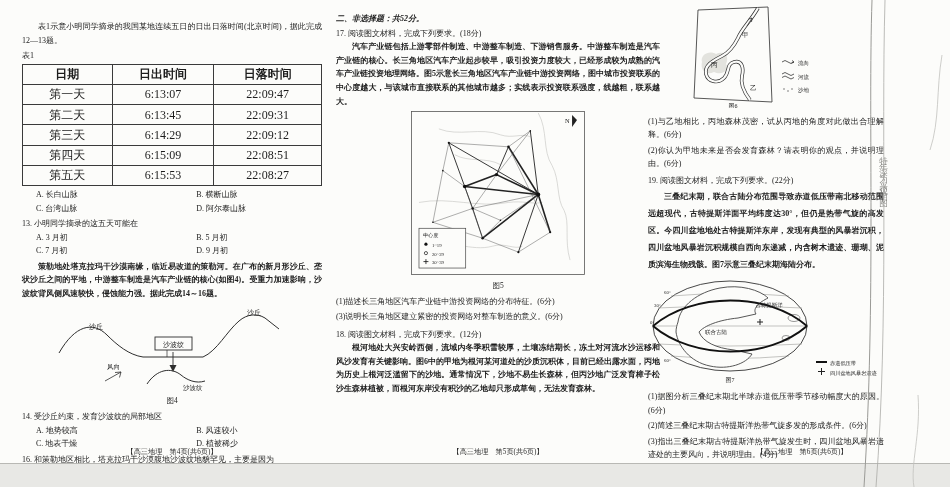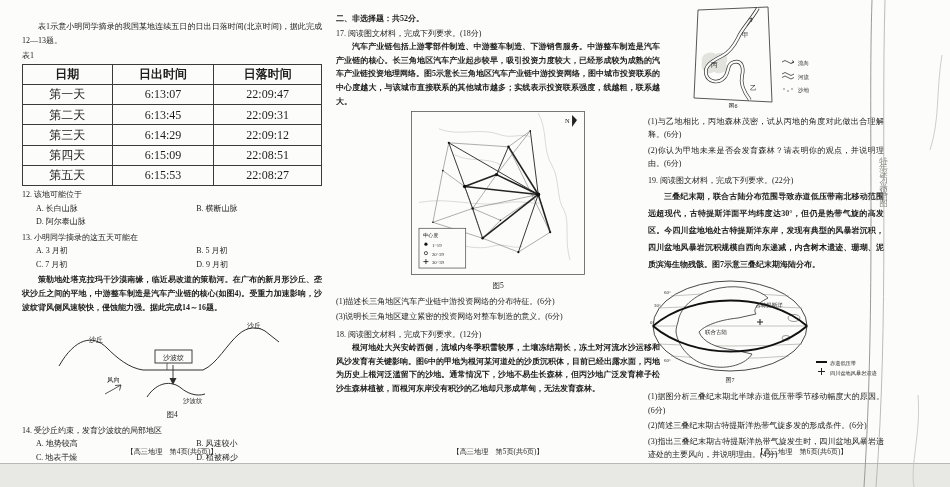--- a/index.html
+++ b/index.html
@@ -17,21 +17,21 @@
   .tbl-caption { text-align:left; font-weight:normal; margin:2px 0 1px 0; }
   table.data { width:100%; border-collapse:collapse; border:1.4px solid #2e2e2e; }
   table.data th, table.data td {
     border:0.8px solid #3a3a3a; text-align:center; font-size:12px;
     padding:1.5px 2px; font-weight:normal; line-height:1.35;
   }
   table.data th { font-weight:bold; }
   .q { margin-top:2px; }
   .stem { text-align:justify; }
   .opts { display:grid; grid-template-columns:56% 44%; padding-left:14px; }
-  .sec-head { font-weight:bold; }
+  .sec-head { font-weight:bold;font-style:italic; }
   .q-head { margin-top:1px; }
   .sub { margin-top:2px; text-align:justify; }
   .fig-wrap { text-align:center; }
   .fig-caption { text-align:center; font-size:7.5px; margin-top:0px; }
   .footer { position:absolute; top:447px; font-size:7.2px; color:#2a2a2a; }
   .footer-p4 { left:22px;  width:300px; text-align:center; }
   .footer-p5 { left:336px; width:324px; text-align:center; }
   .footer-p6 { left:684px; width:236px; text-align:center; }
   .wide-lines { line-height:2.15; }
   .spine {
@@ -79,24 +79,24 @@
       </tr>
       <tr>
         <td>第五天</td>
         <td>6:15:53</td>
         <td>22:08:27</td>
       </tr>
     </tbody>
       </table>
 
     <div class="q">
-      <div class="stem">12. 该地可能位于</div>
       <div class="opts">
         <span>A. 长白山脉</span>
         <span>B. 横断山脉</span>
+        <span>C. 台湾山脉</span>
         <span>D. 阿尔泰山脉</span>
       </div>
     </div>
 
     <div class="q">
       <div class="stem">13. 小明同学摘录的这五天可能在</div>
       <div class="opts">
         <span>A. 3 月初</span>
         <span>B. 5 月初</span>
         <span>C. 7 月初</span>

